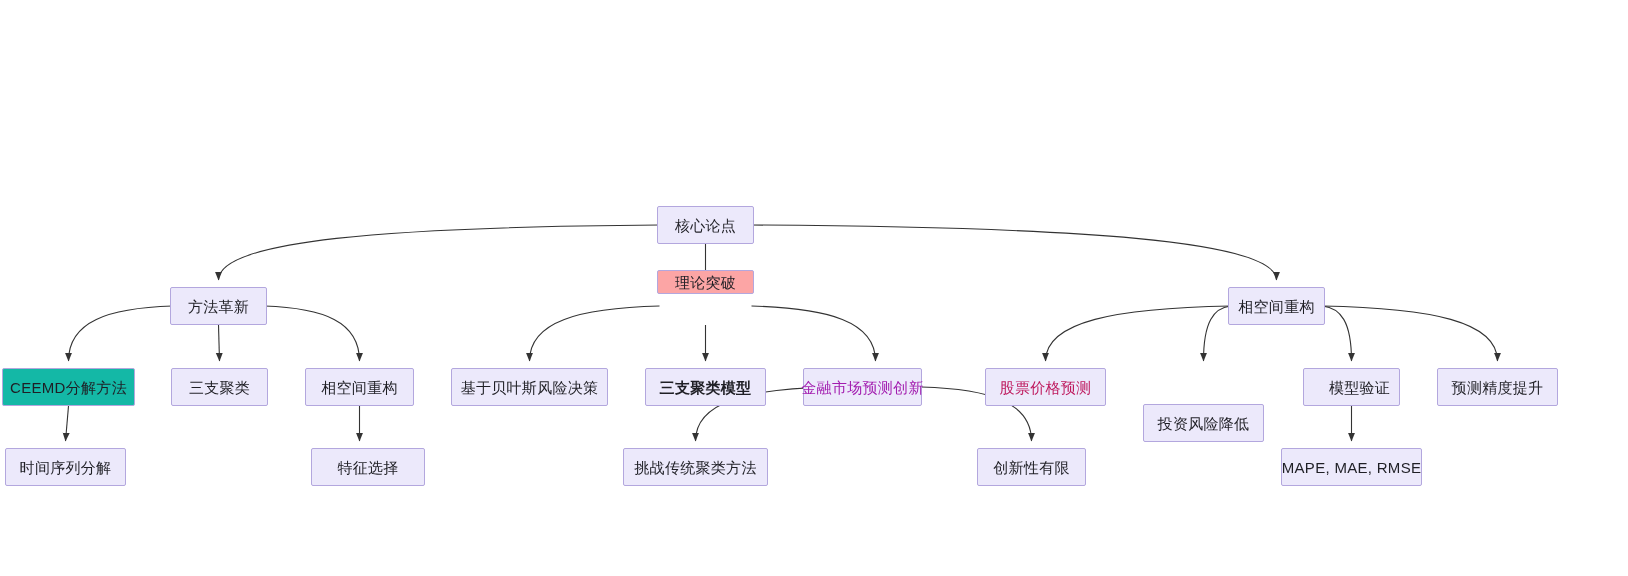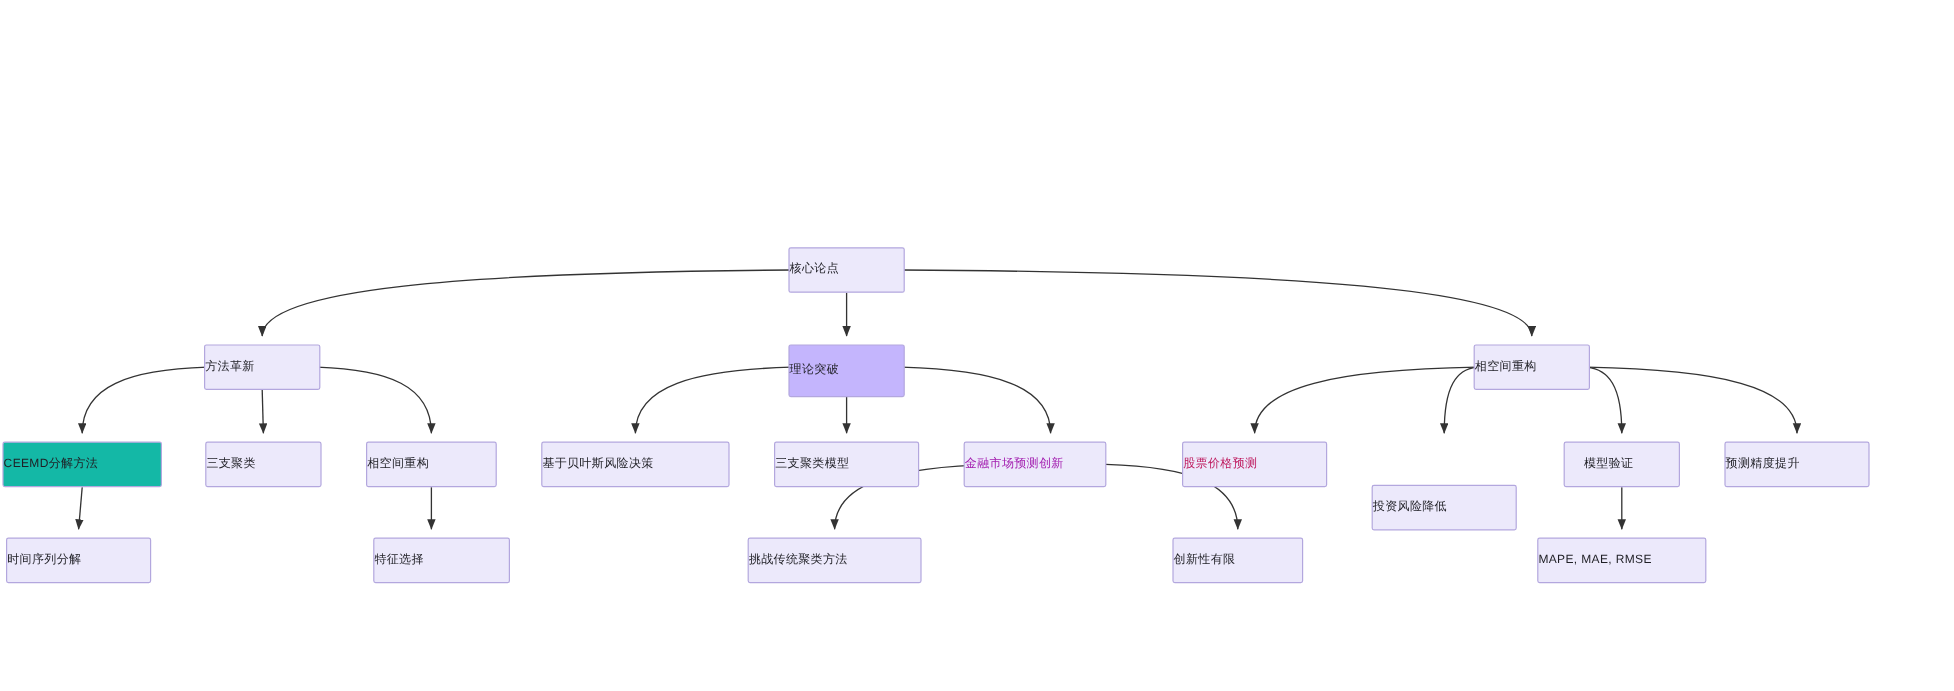--- a/index.html
+++ b/index.html
@@ -21,26 +21,26 @@
     top: 0;
     width: 1628px;
     height: 576px;
     pointer-events: none;
   }
   .node {
     position: absolute;
     box-sizing: border-box;
     display: flex;
     align-items: center;
-    justify-content: flex-start;
+    justify-content: center;
     background: #ECE9FB;
     border: 1px solid #B3A7DE;
     border-radius: 2px;
     color: #1f1f25;
-    font-size: 10px;
+    font-size: 15px;
     line-height: 1;
     white-space: nowrap;
     letter-spacing: 0.3px;
   }
   .node-label {
     display: block;
     pointer-events: none;
   }
 </style>
 </head>
@@ -76,39 +76,39 @@
       </g>
   </svg>
 
   <div id="nodes-layer">
       <div class="node" style="left: 657px; top: 206px; width: 97px; height: 38px; background: rgb(236, 233, 251); border-color: rgb(179, 167, 222); color: rgb(31, 31, 37);">
         <span class="node-label">核心论点</span>
       </div>
       <div class="node" style="left: 170px; top: 287px; width: 97px; height: 38px; background: rgb(236, 233, 251); border-color: rgb(179, 167, 222); color: rgb(31, 31, 37);">
         <span class="node-label">方法革新</span>
       </div>
-      <div class="node" style="left: 657px; top: 287px; width: 97px; height: 44px; background: #c4b5fd; border-color: rgb(179, 167, 222); color: rgb(31, 31, 37);">
+      <div class="node" style="left: 657px; top: 270px; width: 97px; height: 24px; background: #fca5a5; border-color: rgb(179, 167, 222); color: rgb(31, 31, 37);">
         <span class="node-label">理论突破</span>
       </div>
       <div class="node" style="left: 1228px; top: 287px; width: 97px; height: 38px; background: rgb(236, 233, 251); border-color: rgb(179, 167, 222); color: rgb(31, 31, 37);">
         <span class="node-label">相空间重构</span>
       </div>
       <div class="node" style="left: 2px; top: 368px; width: 133px; height: 38px; background: #14b8a6; border-color: rgb(179, 167, 222); color: rgb(31, 31, 37);">
         <span class="node-label">CEEMD分解方法</span>
       </div>
       <div class="node" style="left: 171px; top: 368px; width: 97px; height: 38px; background: rgb(236, 233, 251); border-color: rgb(179, 167, 222); color: rgb(31, 31, 37);">
         <span class="node-label">三支聚类</span>
       </div>
       <div class="node" style="left: 305px; top: 368px; width: 109px; height: 38px; background: rgb(236, 233, 251); border-color: rgb(179, 167, 222); color: rgb(31, 31, 37);">
         <span class="node-label">相空间重构</span>
       </div>
       <div class="node" style="left: 451px; top: 368px; width: 157px; height: 38px; background: rgb(236, 233, 251); border-color: rgb(179, 167, 222); color: rgb(31, 31, 37);">
         <span class="node-label">基于贝叶斯风险决策</span>
       </div>
-      <div class="node" style="left: 645px; top: 368px; width: 121px; height: 38px; background: rgb(236, 233, 251); border-color: rgb(179, 167, 222); color: rgb(31, 31, 37);">
+      <div class="node" style="left: 645px; top: 368px; width: 121px; height: 38px; background: rgb(236, 233, 251); border-color: rgb(179, 167, 222); color: rgb(31, 31, 37); font-weight: bold;">
         <span class="node-label">三支聚类模型</span>
       </div>
       <div class="node" style="left: 803px; top: 368px; width: 119px; height: 38px; background: rgb(236, 233, 251); border-color: rgb(179, 167, 222); color: #a21caf;">
         <span class="node-label">金融市场预测创新</span>
       </div>
       <div class="node" style="left: 985px; top: 368px; width: 121px; height: 38px; background: rgb(236, 233, 251); border-color: rgb(179, 167, 222); color: #be185d;">
         <span class="node-label">股票价格预测</span>
       </div>
       <div class="node" style="left: 1143px; top: 368px; width: 121px; height: 38px; background: rgb(236, 233, 251); border-color: rgb(179, 167, 222); color: rgb(31, 31, 37); margin-top: 36px;">
         <span class="node-label">投资风险降低</span>

